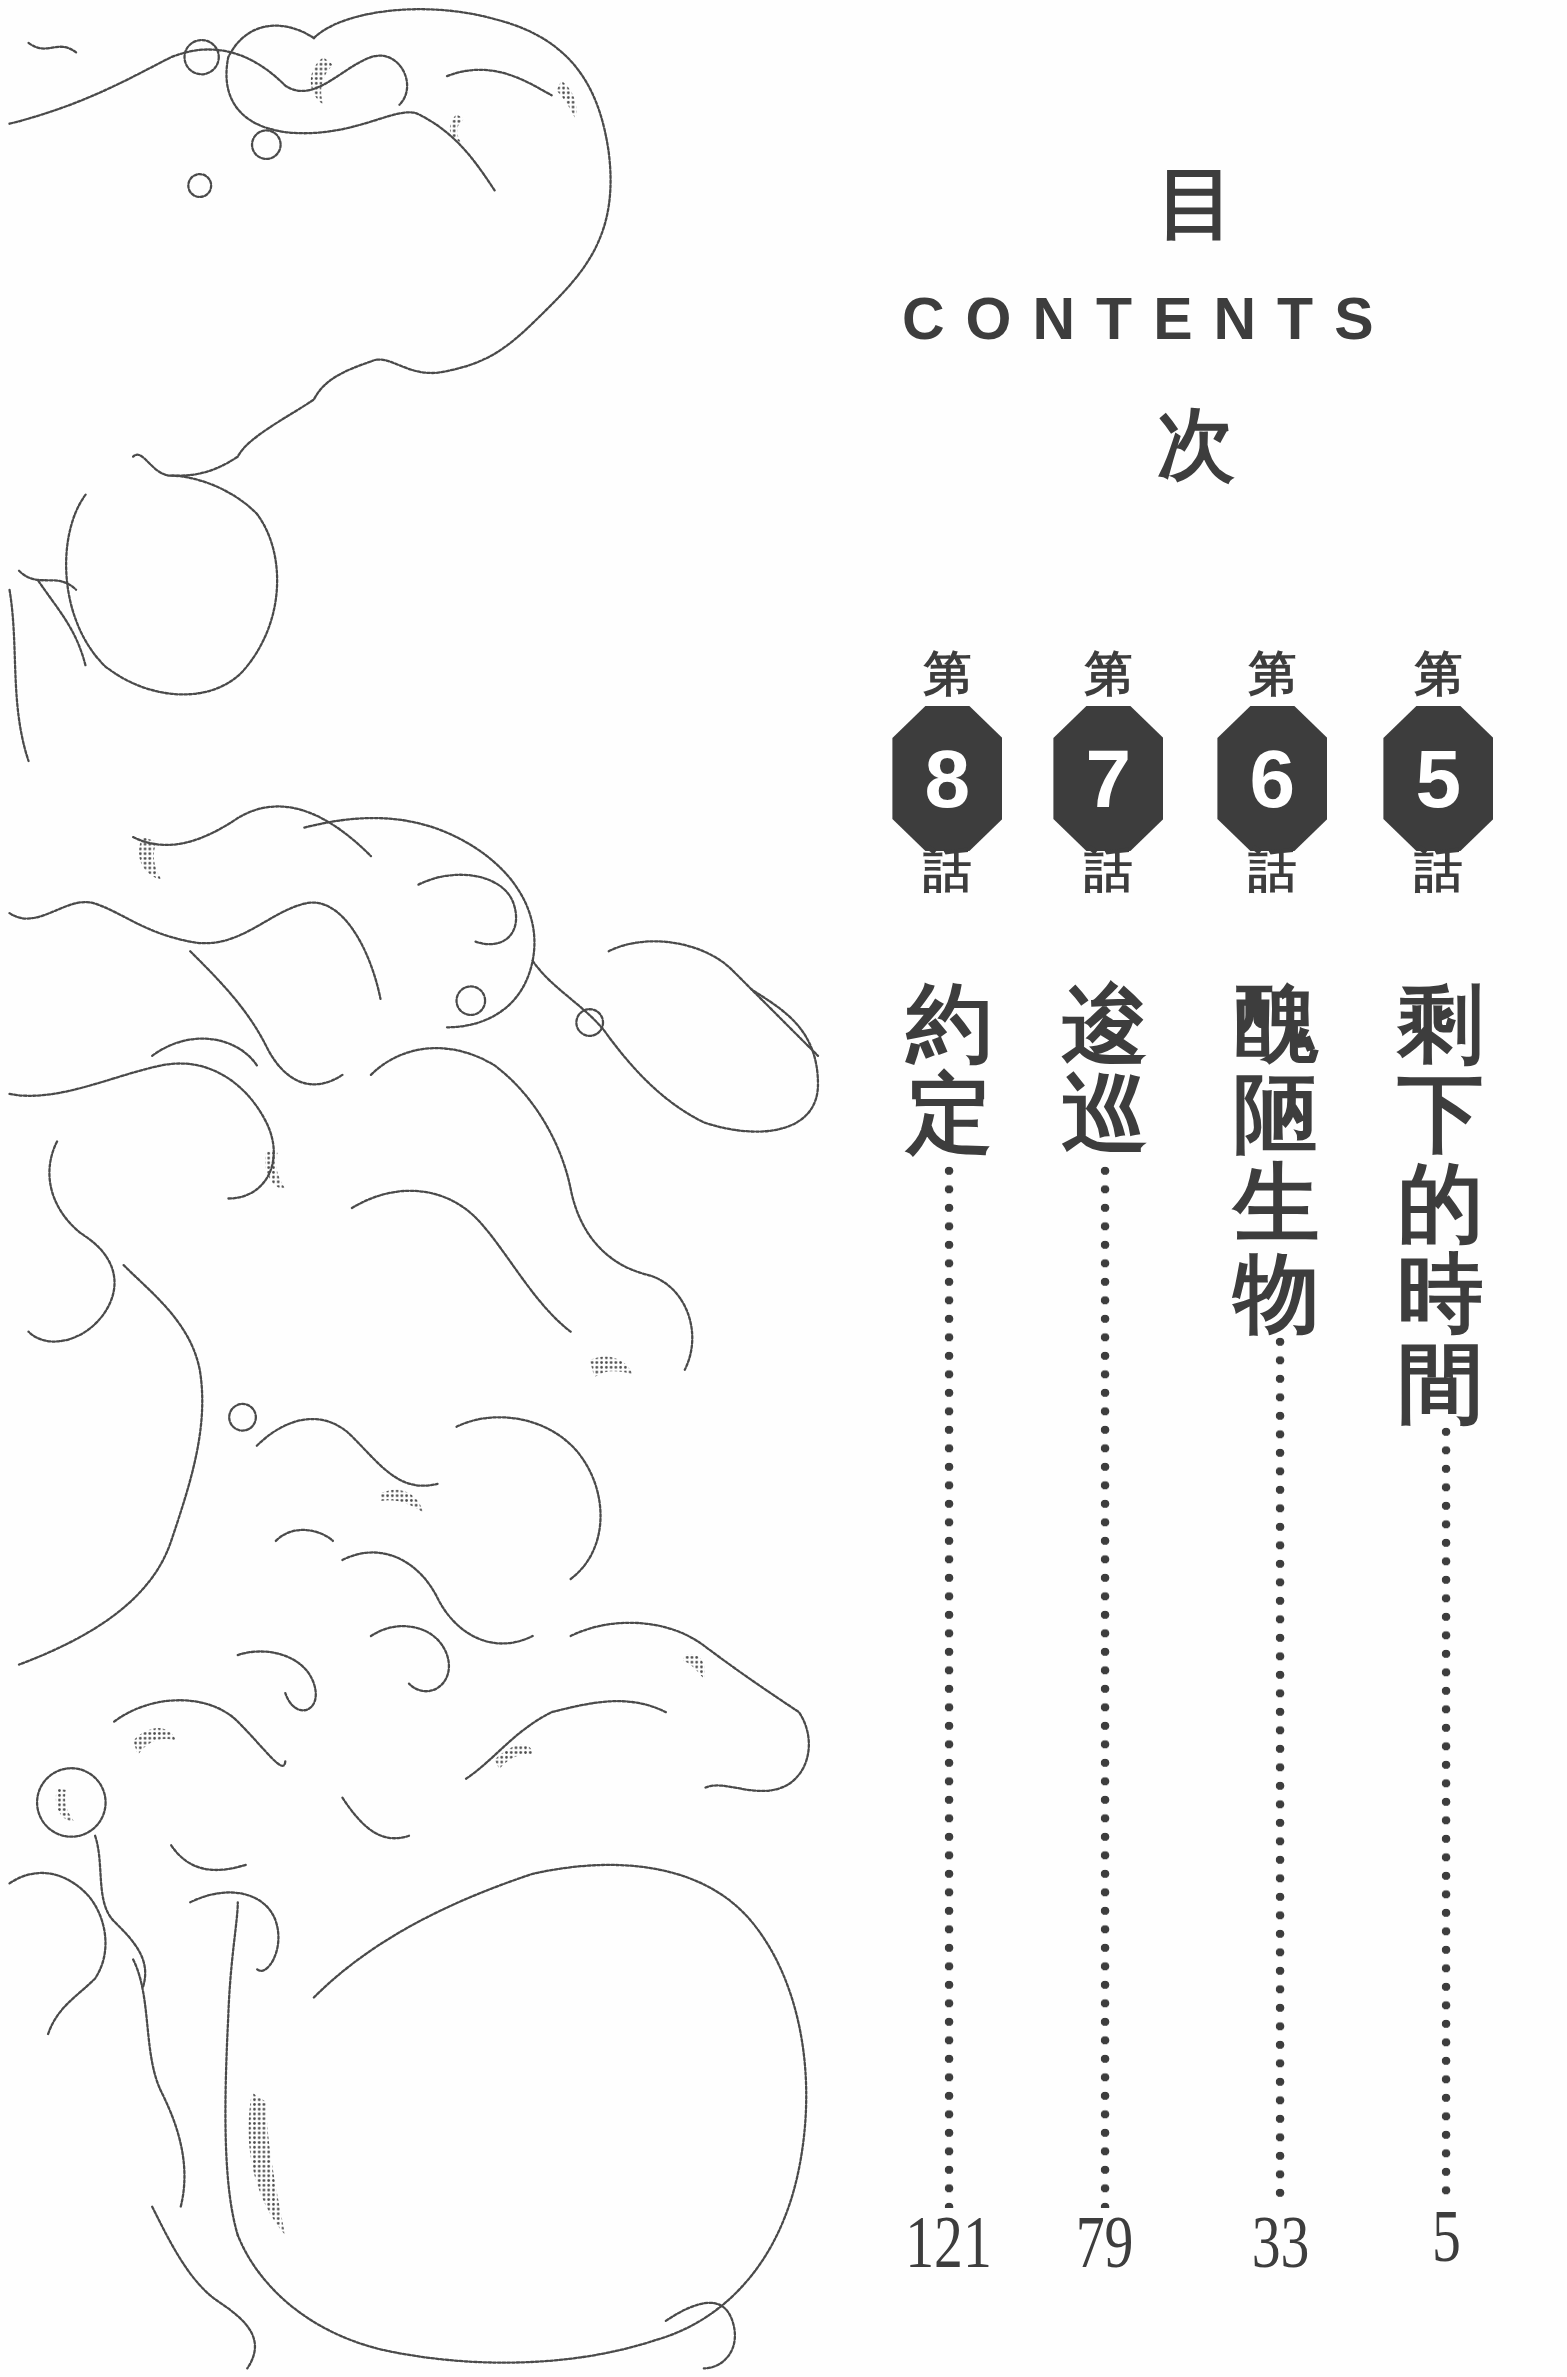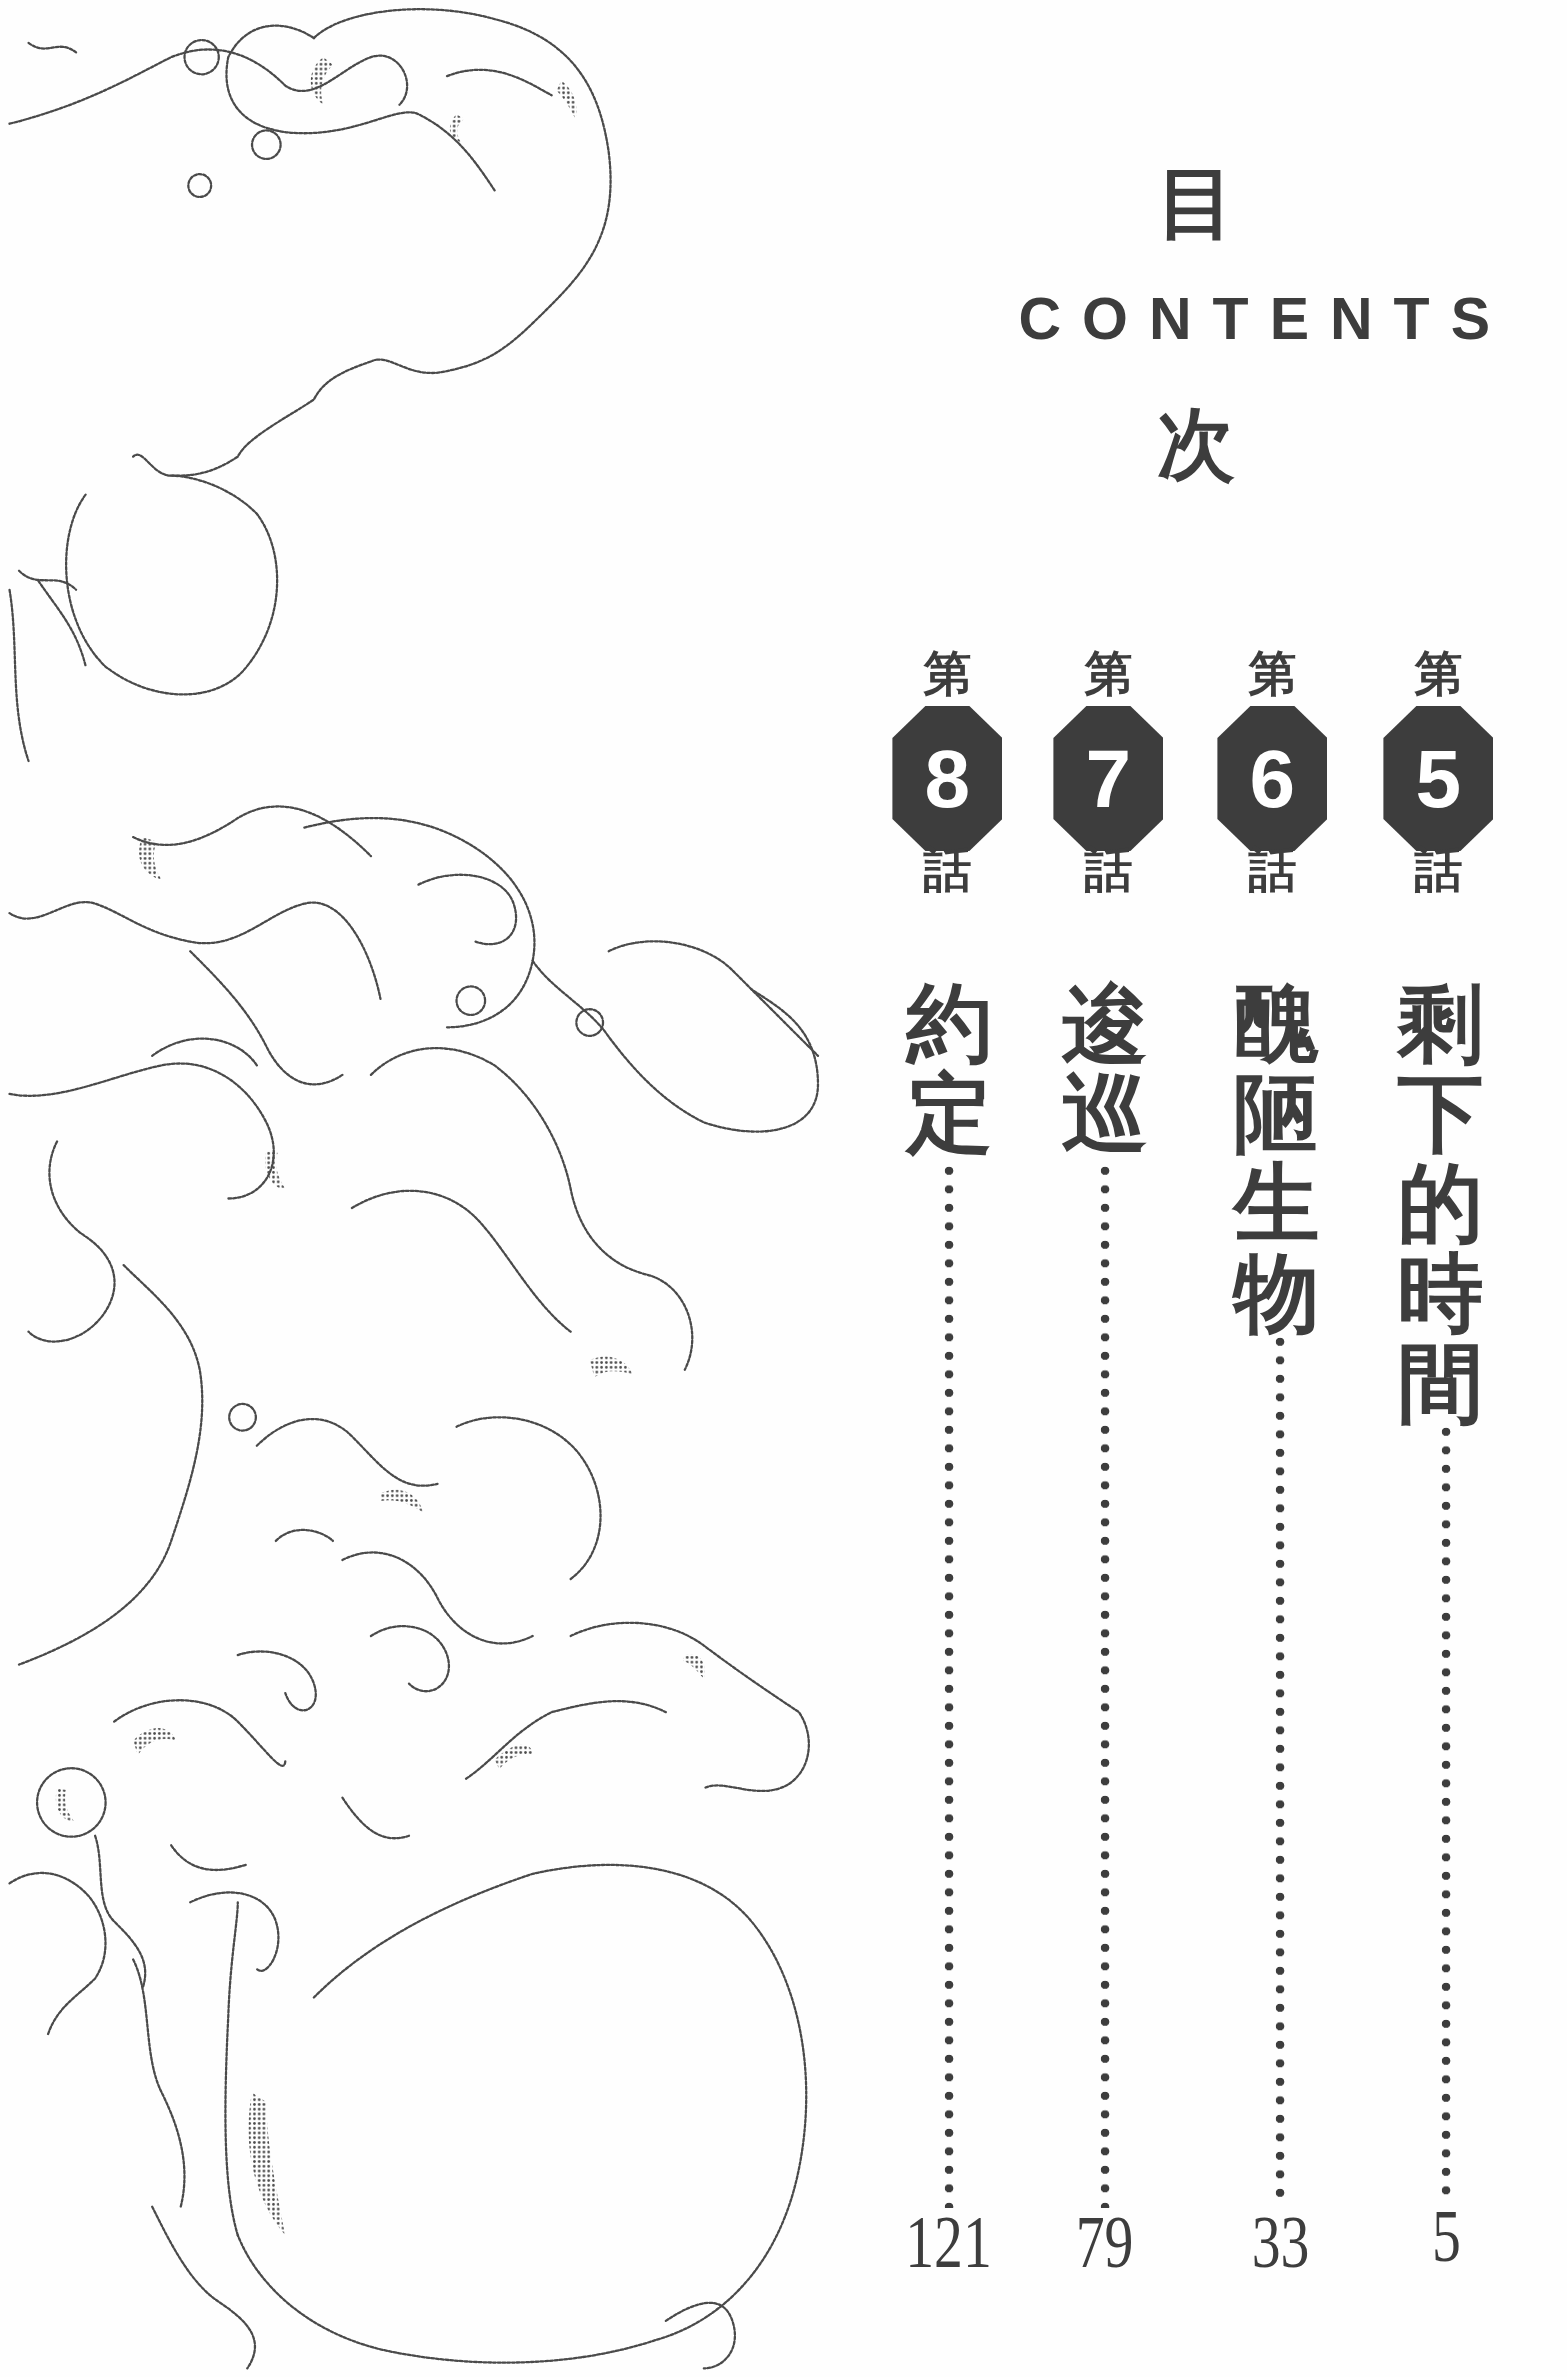--- a/index.html
+++ b/index.html
@@ -5,21 +5,21 @@
   html, body { margin: 0; padding: 0; background: #ffffff; }
   body { width: 1567px; height: 2378px; position: relative; overflow: hidden;
          font-family: "DejaVu Serif", serif; color: #3d3d3d; }
   .page { position: absolute; left: 0; top: 0; width: 1567px; height: 2378px; background: #fefefe; }
   .art { position: absolute; left: 0; top: 0; width: 837px; height: 2378px; }
   .art svg { width: 100%; height: 100%; display: block; }
   .heading-cjk { position: absolute; font-family: "DejaVu Serif", serif; font-weight: bold;
                  font-size: 78px; line-height: 1; color: #3d3d3d; text-align: center; width: 114px; }
   .contents-word { position: absolute; left: 902px; top: 290px; width: 609px;
                    font-family: "Liberation Sans", sans-serif; font-weight: bold; font-size: 59px;
-                   letter-spacing: 21px; line-height: 1; color: #3d3d3d; white-space: nowrap; text-align: right; }
+                   letter-spacing: 21px; line-height: 1; color: #3d3d3d; white-space: nowrap; }
   .ep-col { position: absolute; top: 0; width: 133px; }
   .ep-label { position: absolute; left: 0; width: 133px; text-align: center;
               font-family: "DejaVu Serif", serif; font-weight: bold; font-size: 48px; line-height: 1; color: #3d3d3d; }
   .badge { position: absolute; left: 11.4px; width: 110px; height: 145px; background: #3d3d3d;
            clip-path: polygon(30% 0, 70% 0, 100% 22%, 100% 78%, 70% 100%, 30% 100%, 0 78%, 0 22%);
            display: flex; align-items: center; justify-content: center; }
   .badge-num { color: #ffffff; font-family: "Liberation Sans", sans-serif; font-weight: bold;
                font-size: 82px; line-height: 1; }
   .title-v { position: absolute; width: 95px; text-align: center;
              font-family: "DejaVu Serif", serif; font-weight: bold; font-size: 86px; line-height: 90px;

